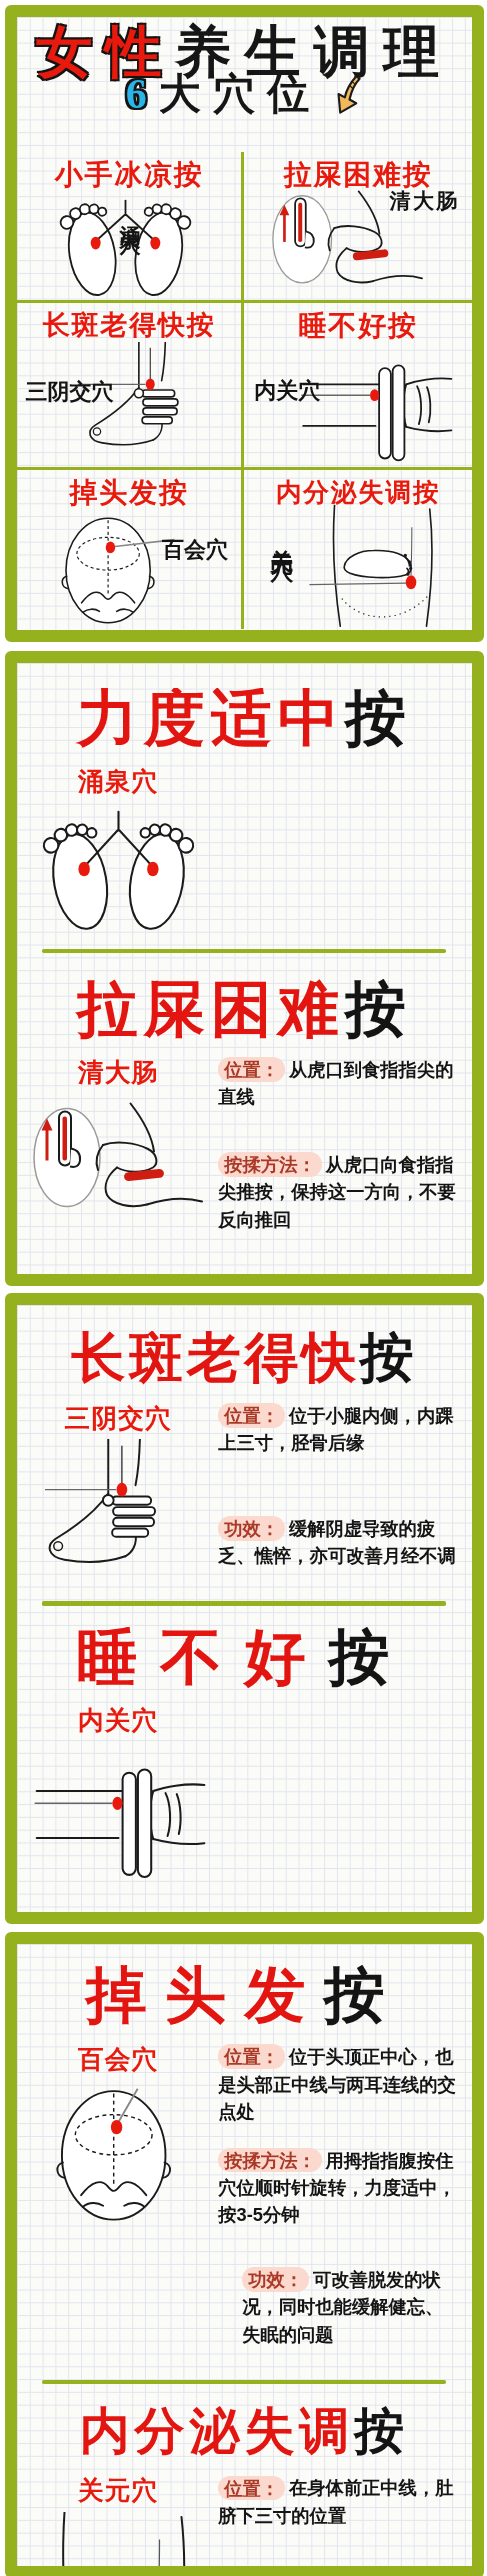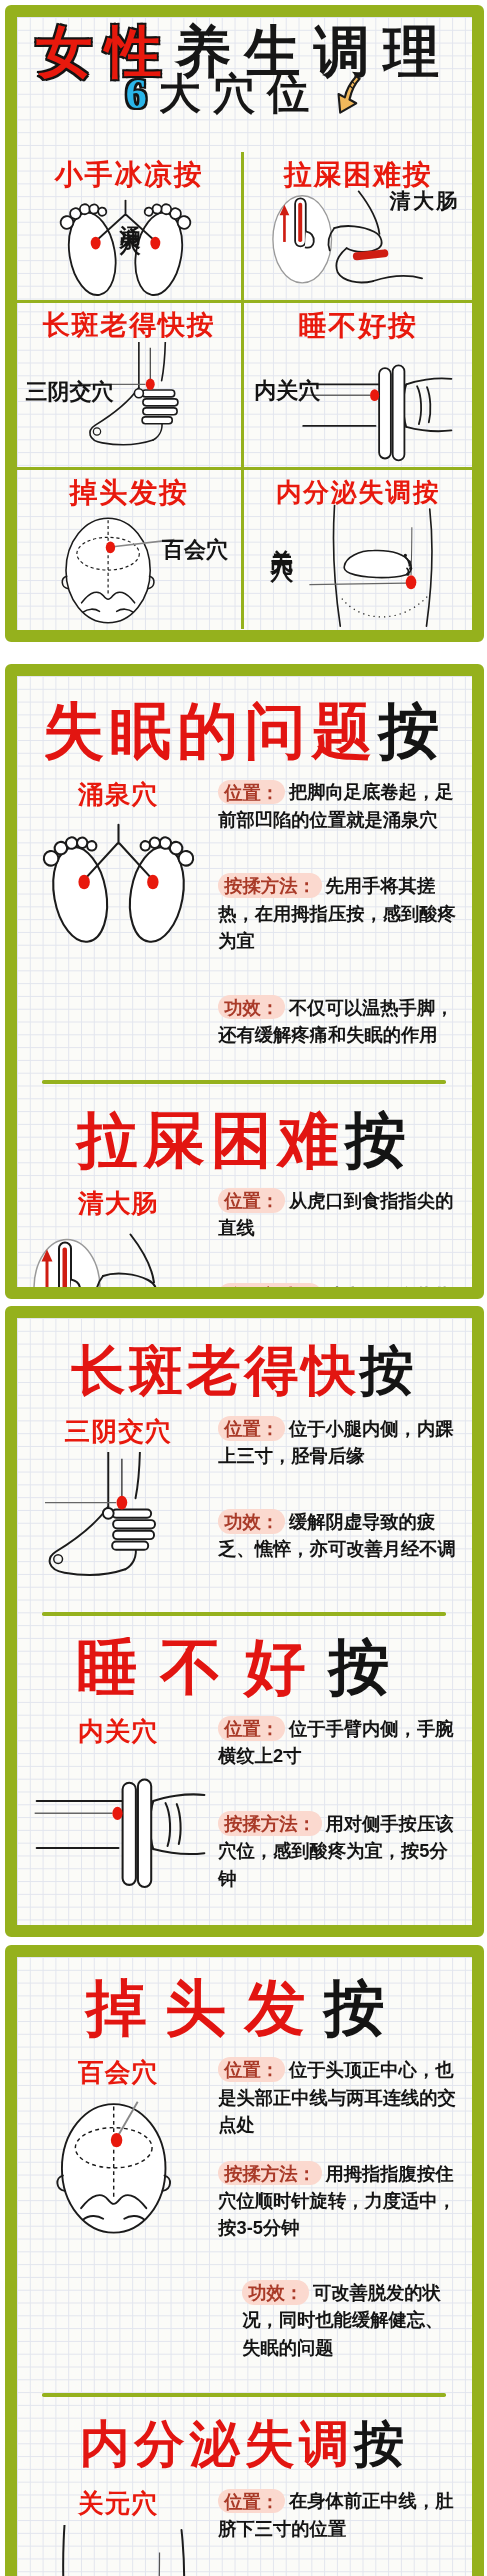--- a/index.html
+++ b/index.html
@@ -13,21 +13,21 @@
     box-sizing:border-box;
     border:12.2px solid #95b11d;
     border-radius:6.1px;
     overflow:hidden;
     background-color:#fbfbf8;
     background-image:
       linear-gradient(#e2e5ee 0.6px, transparent 0.6px),
       linear-gradient(90deg, #e2e5ee 0.6px, transparent 0.6px);
     background-size:12.8px 12.8px;
   }
-  .card1{height:637px;margin-bottom:22px;}
+  .card1{height:637px;margin-bottom:9px;}
   .card2{height:635px;margin-bottom:7.3px;}
   .card3{height:631px;margin-bottom:8px;}
   .card4{height:646px;margin-bottom:0;}
 
   
   .hdr{height:135px;overflow:hidden;text-align:center;}
   .hl1{margin-top:6.1px;font-family:"Liberation Serif", serif;font-weight:bold;
        font-size:56px;line-height:1.05;letter-spacing:13.4px;color:#161616;white-space:nowrap;}
   .hl1 .red{color:#e8190d;-webkit-text-stroke:3px #141414;paint-order:stroke fill;
        text-shadow:1.8px 1.8px 0 #141414,-1.8px 1.8px 0 #141414,1.8px -1.8px 0 #141414,-1.8px -1.8px 0 #141414;}
@@ -233,21 +233,21 @@
           <ellipse cx="250" cy="190" rx="13" ry="17" fill="#e8190d"></ellipse>
         </svg>
         <span class="plabel vert" style="left:25.6px;top:61px;font-size:23px;">关元穴</span>
       </div>
 
     </div>
   </div>
 
   <div class="card card2">
 
-    <div class="bigtitle st0"><span class="tr">失眠的问题</span><span class="tk">按</span></div>
+    <div class="bigtitle st0"><span class="tr">力度适中</span><span class="tk">按</span></div>
     <div class="sect">
       <div class="leftcol">
         <div class="pname">涌泉穴</div>
         <svg width="177" height="133" viewBox="0 0 340 250">
           <g class="inkf" stroke-width="5">
             <g transform="rotate(-10 95 140)">
                 <ellipse cx="95" cy="148" rx="50" ry="92"></ellipse>
                 <circle cx="52" cy="70" r="14"></circle>
                 <circle cx="74" cy="54" r="12"></circle>
                 <circle cx="96" cy="48" r="11"></circle>
@@ -265,25 +265,20 @@
           </g>
           <g class="ink" stroke-width="3">
               <path d="M104 120 L168 50"></path>
               <path d="M236 120 L172 50"></path>
               <path d="M170 50 L170 14"></path>
             </g>
           <ellipse cx="104" cy="124" rx="11" ry="14" fill="#e8190d"></ellipse>
             <ellipse cx="236" cy="124" rx="11" ry="14" fill="#e8190d"></ellipse>
         </svg>
       </div>
-      <div class="rightcol">
-        <p class="tb"><span class="pill">位置：</span><span>把脚向足底卷起，足前部凹陷的位置就是涌泉穴</span></p>
-        <p class="tb" style="margin-top:39px;"><span class="pill">按揉方法：</span><span>先用手将其搓热，在用拇指压按，感到酸疼为宜</span></p>
-        <p class="tb" style="margin-top:39px;"><span class="pill">功效：</span><span>不仅可以温热手脚，还有缓解疼痛和失眠的作用</span></p>
-      </div>
     </div>
 
     <div class="divider"></div>
 
     <div class="bigtitle st1"><span class="tr">拉屎困难</span><span class="tk">按</span></div>
     <div class="sect">
       <div class="leftcol">
         <div class="pname">清大肠</div>
         <svg width="180" height="134" viewBox="0 0 360 250">
           <ellipse cx="78" cy="120" rx="66" ry="98" fill="#ffffff" stroke="#9a9a9a" stroke-width="3"></ellipse>
@@ -333,21 +328,21 @@
               <rect x="158" y="184" width="74" height="17" rx="8"></rect>
               <circle cx="150" cy="126" r="11"></circle>
             </g>
           <path d="M178 14 L178 92" stroke="#1b1b1b" stroke-width="2.5"></path>
           <path d="M20 104 L166 104" stroke="#666666" stroke-width="3"></path>
           <ellipse cx="178" cy="104" rx="11" ry="14" fill="#e8190d"></ellipse>
         </svg>
       </div>
       <div class="rightcol">
         <p class="tb"><span class="pill">位置：</span><span>位于小腿内侧，内踝上三寸，胫骨后缘</span></p>
-        <p class="tb" style="margin-top:38px;"><span class="pill">功效：</span><span>缓解阴虚导致的疲乏、憔悴，亦可改善月经不调</span></p>
+        <p class="tb" style="margin-top:58px;"><span class="pill">功效：</span><span>缓解阴虚导致的疲乏、憔悴，亦可改善月经不调</span></p>
       </div>
     </div>
 
     <div class="divider"></div>
 
     <div class="bigtitle st3"><span class="tr">睡不好</span><span class="tk">按</span></div>
     <div class="sect">
       <div class="leftcol">
         <div class="pname">内关穴</div>
         <svg width="177" height="138" viewBox="0 0 340 270">
@@ -361,25 +356,20 @@
               <path d="M284 102 C292 122 294 156 288 180"></path>
             </g>
           <g class="inkf">
               <rect x="178" y="60" width="26" height="200" rx="13"></rect>
               <rect x="208" y="54" width="26" height="210" rx="13"></rect>
             </g>
           <path d="M6 120 L158 120" stroke="#666666" stroke-width="3"></path>
           <ellipse cx="168" cy="120" rx="10" ry="13" fill="#e8190d"></ellipse>
         </svg>
       </div>
-      <div class="rightcol">
-        <p class="tb"><span class="pill">位置：</span><span>位于手臂内侧，手腕横纹上2寸</span></p>
-        <p class="tb" style="margin-top:40px;"><span class="pill">按揉方法：</span><span>用对侧手按压该穴位，感到酸疼为宜，按5分钟</span></p>
-
-      </div>
     </div>
   </div>
 
   <div class="card card4">
 
     <div class="bigtitle st4"><span class="tr">掉头发</span><span class="tk">按</span></div>
     <div class="sect">
       <div class="leftcol">
         <div class="pname">百会穴</div>
         <svg width="163" height="144" viewBox="0 0 340 300">

